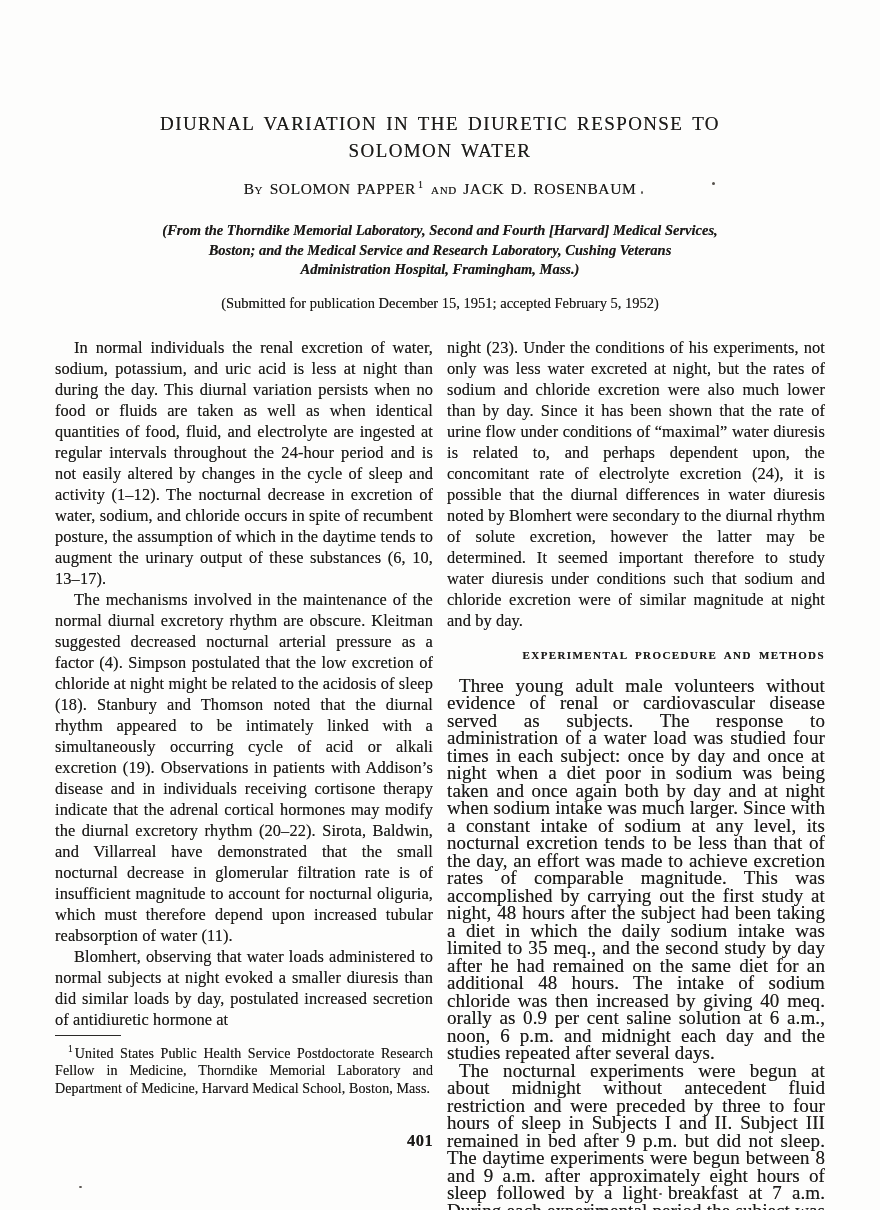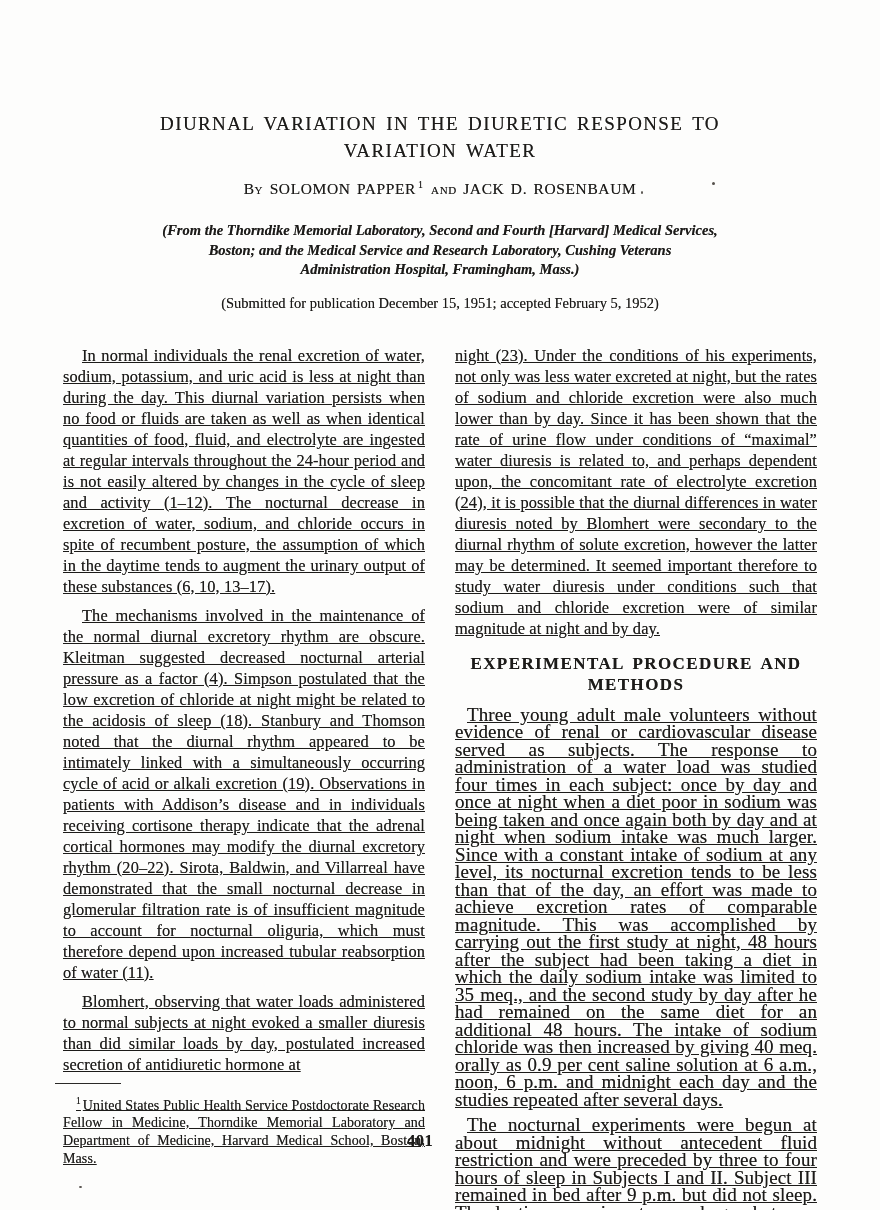--- a/index.html
+++ b/index.html
@@ -63,32 +63,32 @@
     padding: 0 55px;
     margin-top: 25px;
     text-align: justify;
   }
   .col {
     width: 378px;
     font-size: 16.4px;
     line-height: 21px;
     letter-spacing: 0.1px;
   }
-  .col p { margin: 8px; text-decoration: underline; }
+  .col p { margin: 0; }
   p.indent { text-indent: 19px; }
   p.noindent { text-indent: 0; }
   .small {
     font-size: 19px;
     line-height: 17.5px;
   }
   .small.indent { text-indent: 12px; }
   .section-heading {
     margin: 14px 0 11px 0;
-    text-align: center;
-    font-size: 17px;
+    text-align: right;
+    font-size: 11px;
     font-weight: bold;
     letter-spacing: 1.4px;
     word-spacing: 3px;
   }
   .footnote-rule {
     width: 66px;
     height: 0;
     border-top: 1.6px solid #2a2927;
     margin: 5px 0 4px 0;
   }
@@ -120,21 +120,21 @@
   .speck.s2 { left: 641px; top: 191px; width: 2px; height: 3px; }
   .speck.s3 { left: 79px;  top: 1186px; width: 3px; height: 2px; }
   .speck.s4 { left: 659px; top: 1193px; width: 3px; height: 2px; }
 </style>
 </head>
 <body>
 
 <div class="page">
 
   <header>
-    <h1 class="title"><span>DIURNAL VARIATION IN THE DIURETIC RESPONSE TO</span><br><span>VARIATION WATER</span></h1>
+    <h1 class="title"><span>DIURNAL VARIATION IN THE DIURETIC RESPONSE TO</span><br><span>SOLOMON WATER</span></h1>
 
     <div class="byline"><span class="smallcaps">By</span> <span>SOLOMON PAPPER</span><sup>1</sup> <span class="smallcaps">and</span> <span>JACK D. ROSENBAUM</span></div>
 
     <div class="affiliation">
       <div>(From the Thorndike Memorial Laboratory, Second and Fourth [Harvard] Medical Services,</div>
       <div>Boston; and the Medical Service and Research Laboratory, Cushing Veterans</div>
       <div>Administration Hospital, Framingham, Mass.)</div>
     </div>
 
     <div class="submitted">(Submitted for publication December 15, 1951; accepted February 5, 1952)</div>

